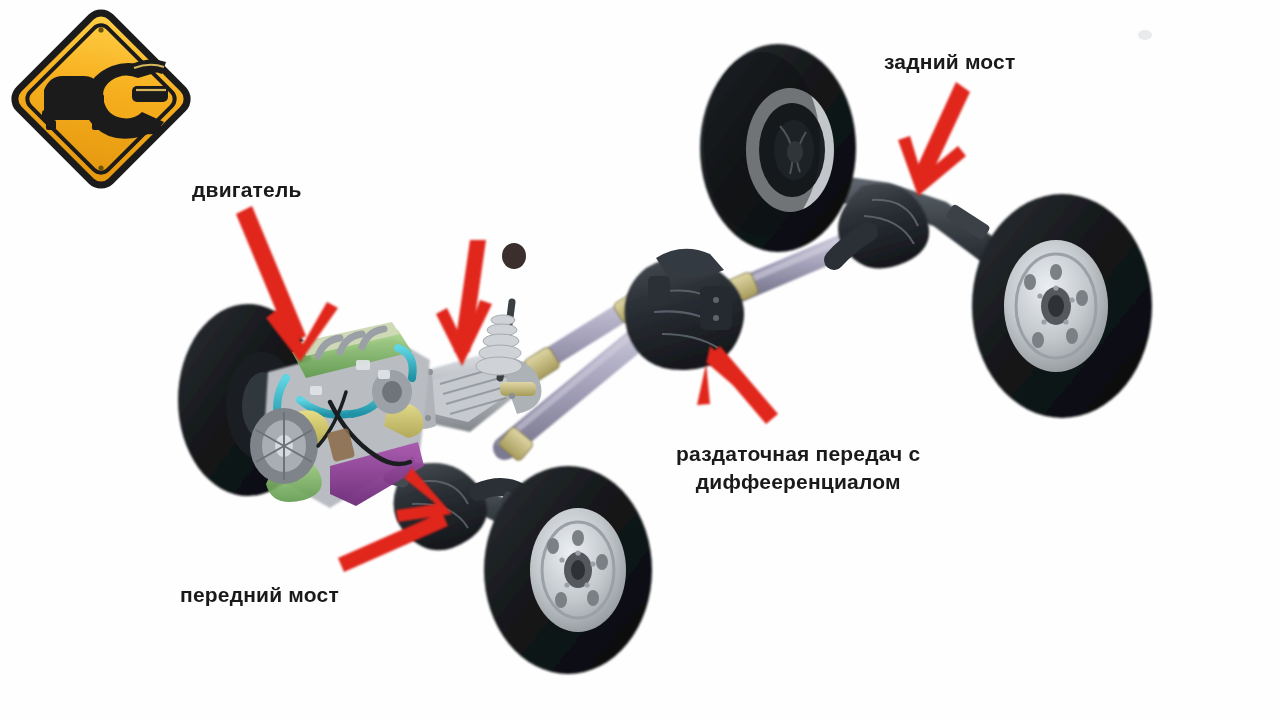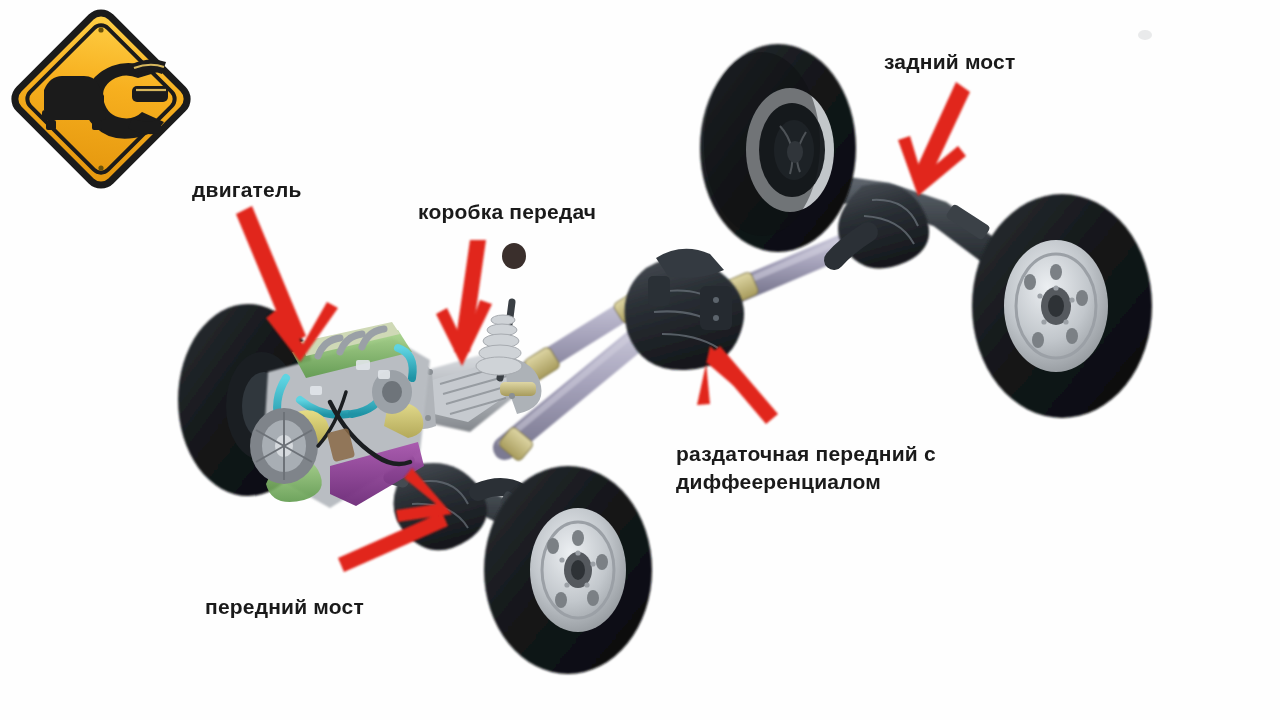--- a/index.html
+++ b/index.html
@@ -18,20 +18,21 @@
   .abs{position:absolute;}
   .lbl{
     position:absolute;
     font-weight:bold;
     color:#1a1a1a;
     font-size:21px;
     letter-spacing:.2px;
     line-height:1.32;
     white-space:pre-line;
     text-rendering:optimizeLegibility;
+    text-align:center;
   }
 
   
   #logo{left:6px;top:4px;width:190px;height:190px;}
 
   
   #art{position:absolute;left:0;top:0;width:1280px;height:720px;}
 
   .faint{opacity:.18;}
 </style>
@@ -376,22 +377,21 @@
       <rect x="86" y="116" width="10" height="10" rx="2"></rect>
     </g>
     <g fill="none" stroke="#F7D36A" stroke-width="2.2" opacity=".85">
       <path d="M128,64 q16,-6 30,-1"></path>
       <path d="M130,86 l30,0"></path>
     </g>
   </svg>
 
   <div class="lbl" style="left:192px;top:176px;">двигатель</div>
 
-  <div class="lbl" style="left:418px;top:198px;">коробка передач</div>
 
   <div class="lbl" style="left:884px;top:48px;">задний мост</div>
 
-  <div class="lbl" style="left:676px;top:440px;max-width:330px;">раздаточная передний с
+  <div class="lbl" style="left:676px;top:440px;max-width:330px;">раздаточная передач с
 диффееренциалом</div>
 
-  <div class="lbl" style="left:180px;top:593px;margin-left:25px;">передний мост</div>
+  <div class="lbl" style="left:180px;top:581px;">передний мост</div>
 
 </div>
 
 </body></html>

